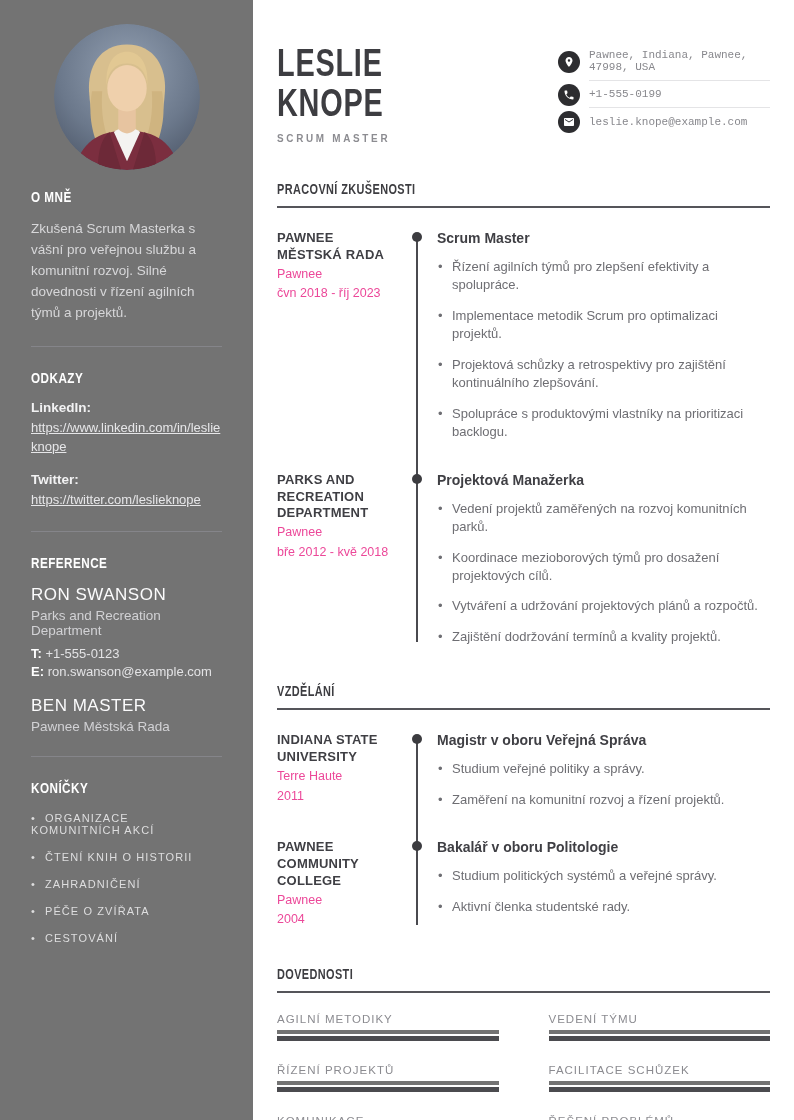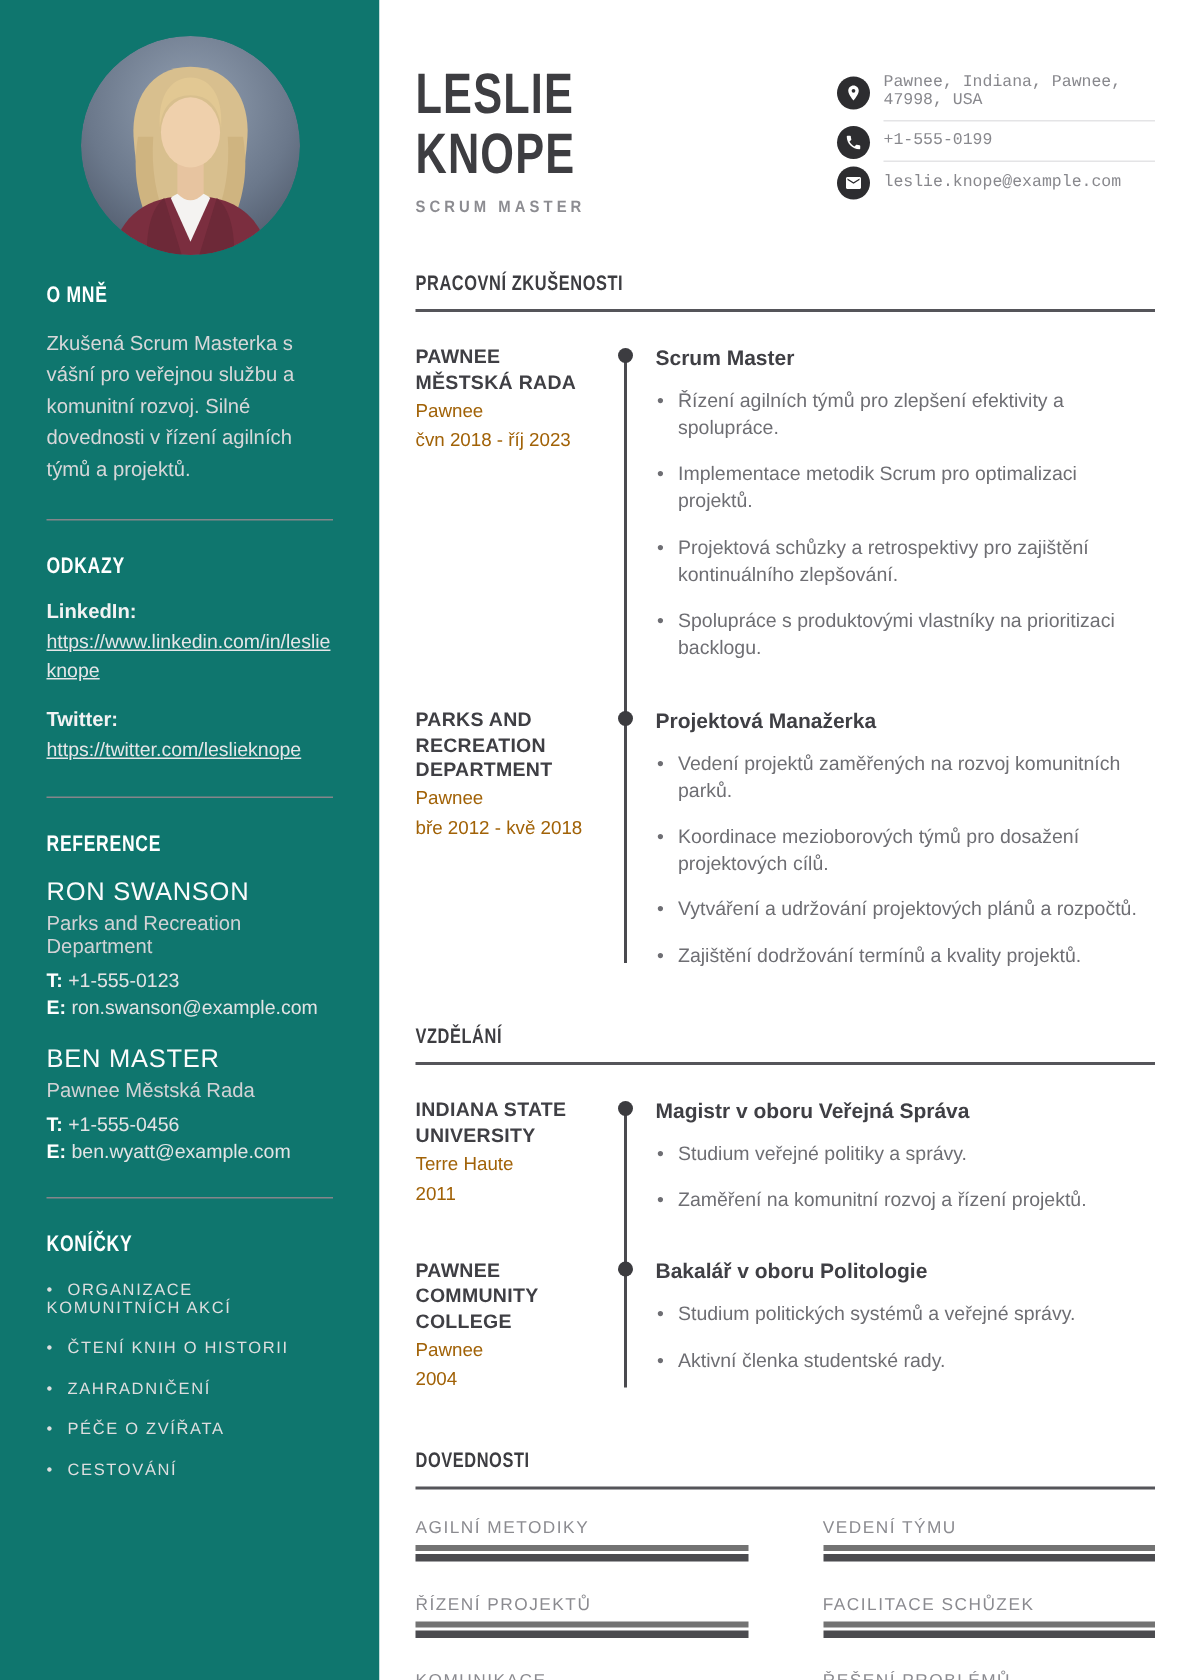--- a/index.html
+++ b/index.html
@@ -16,21 +16,21 @@
     transform: scaleX(0.78);
     transform-origin: 0 50%;
     letter-spacing: 0.6px;
     white-space: nowrap;
   }
 
   
   .sidebar {
     width: 253px;
     flex-shrink: 0;
-    background: #0f766e;
+    background: #737373;
     color: #ffffff;
     padding: 24px 31px 20px 31px;
   }
   .photo-wrap {
     width: 146px; height: 146px;
     border-radius: 50%;
     overflow: hidden;
     margin: 0 auto 18px auto;
   }
   .photo-wrap svg { display: block; }
@@ -147,21 +147,21 @@
     background: #3c3c40;
   }
   .entry-left { width: 124px; flex-shrink: 0; padding-right: 10px; }
   .entry-org {
     font-size: 13px;
     font-weight: 700;
     color: #3f3f44;
     line-height: 1.3;
     letter-spacing: 0.2px;
   }
-  .entry-meta { font-size: 12.5px; color: #a16207; line-height: 1.4; margin-top: 2px; }
+  .entry-meta { font-size: 12.5px; color: #ec4899; line-height: 1.4; margin-top: 2px; }
   .entry-right { flex: 1; padding-left: 36px; }
   .entry-title { font-size: 14px; font-weight: 700; color: #3f3f44; }
   .bullet-list { list-style: none; }
   .bullet-list li {
     font-size: 13px;
     color: #6e6e73;
     line-height: 1.42;
     margin-top: 12px;
     padding-left: 15px;
     position: relative;
@@ -256,22 +256,20 @@
     <div class="ref-item">
       <div class="ref-name">RON SWANSON</div>
       <div class="ref-org">Parks and Recreation Department</div>
       <div class="ref-line"><b>T:</b> <span>+1-555-0123</span><br>
       <b>E:</b> <span>ron.swanson@example.com</span></div>
     </div>
 
     <div class="ref-item">
       <div class="ref-name">BEN MASTER</div>
       <div class="ref-org">Pawnee Městská Rada</div>
-      <div class="ref-line"><b>T:</b> <span>+1-555-0456</span><br>
-      <b>E:</b> <span>ben.wyatt@example.com</span></div>
     </div>
   </section>
 
   <hr class="side-divider">
 
   <section>
     <h2 class="side-heading"><span class="cond">KONÍČKY</span></h2>
     <ul class="hobby-list">
       <li>ORGANIZACE KOMUNITNÍCH AKCÍ</li>
       <li>ČTENÍ KNIH O HISTORII</li>

